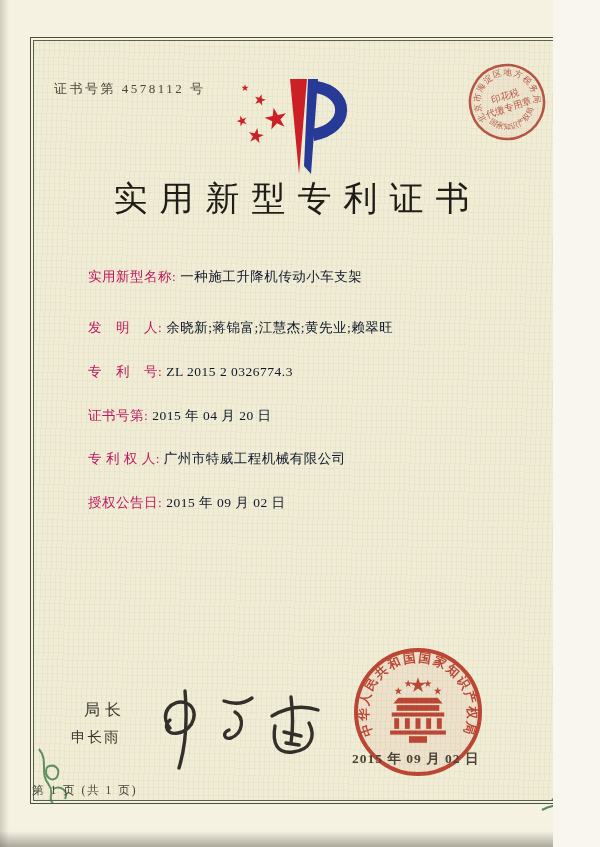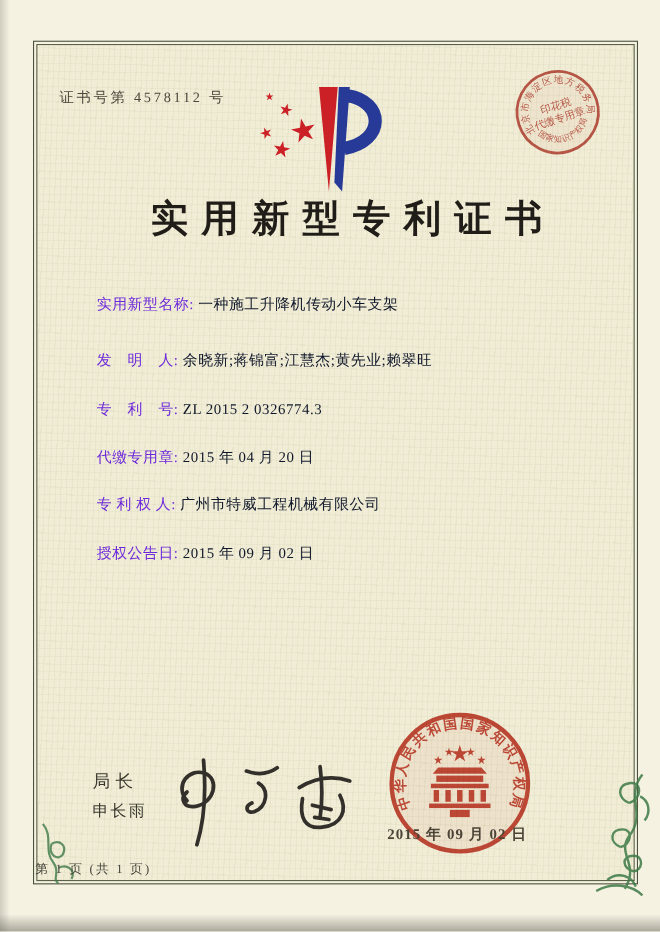--- a/index.html
+++ b/index.html
@@ -1,39 +1,39 @@
 <!DOCTYPE html>
 <html><head>
 <meta charset="utf-8">
 <style>
   * { margin:0; padding:0; box-sizing:border-box; }
   body { width:600px; height:847px; font-family:"Liberation Serif","DejaVu Serif",serif; background:#f8f6ee; overflow:hidden; }
-  .page { position:relative; width:600px; height:847px; background:#f6f4e8; overflow:hidden; }
+  .page { position:relative; width:553px; height:847px; background:#f6f4e8; overflow:hidden; }
   .paper { position:absolute; inset:0; background:#f5f2e2; }
   .frame-outer { position:absolute; left:30px; top:37px; width:550px; height:767px;
     border:1.5px solid #4a523e; }
   .frame-inner { position:absolute; inset:2px; border:1px solid #5a6248;
     background-color:#f1ecd6;
     background-image:
       repeating-linear-gradient(92deg, rgba(160,175,115,0.10) 0 1px, transparent 1px 5px),
       repeating-linear-gradient(1deg, rgba(140,160,110,0.07) 0 1px, transparent 1px 7px);
   }
   .cert-no { position:absolute; left:54px; top:80px; font-size:13px; color:#4a473c; letter-spacing:2.5px; }
   .logo { position:absolute; left:228px; top:78px; }
   .title { position:absolute; left:0; top:176px; width:100%; text-align:center;
-    font-size:34px; font-weight:bold; color:#201d18; letter-spacing:12px; text-indent:12px;padding-left:30px; }
+    font-size:34px; font-weight:normal; color:#201d18; letter-spacing:12px; text-indent:12px;padding-left:30px; }
   .fields { position:absolute; left:57px; top:252px; width:492px; }
   .field-row { position:absolute; left:0; font-size:13.5px; color:#3f3d33; white-space:pre; letter-spacing:0.5px; }
-  .field-row .label { color:#6d28d9;text-align:right; }
+  .field-row .label { color:#be185d;text-align:right; }
   .field-row .value { color:#0f172a; }
   .body-text { position:absolute; left:57px; top:500px; width:489px;
     font-size:13px; color:#34322a; line-height:21.5px; letter-spacing:0.8px; text-align:justify; }
   .body-text p { text-indent:2em; margin:0; }
   .signer-title { position:absolute; left:84px; top:700px; font-size:16px; color:#3a382e; letter-spacing:5px; }
-  .signer-name { position:absolute; left:84px; top:728px; font-size:14.5px; color:#3a382e; letter-spacing:2px; }
+  .signer-name { position:absolute; left:71px; top:728px; font-size:14.5px; color:#3a382e; letter-spacing:2px; }
   .signature { position:absolute; left:140px; top:686px; }
   .office-seal { position:absolute; left:330px; top:624px; mix-blend-mode:multiply; }
   .seal-date { position:absolute; left:352px; top:750px; width:180px; font-size:13.5px;
     color:#4c4337; letter-spacing:1px; font-weight:bold; }
   .tax-stamp { position:absolute; left:447px; top:42px; transform:rotate(-18deg); mix-blend-mode:multiply; opacity:0.85; }
   .ornament-br { position:absolute; left:512px; top:700px; }
   .ornament-bl { position:absolute; left:33px; top:747px; }
   .footer { position:absolute; left:32px; top:783px; width:550px; text-align:left;
     font-size:11.5px; color:#45443a; letter-spacing:2px; }
   .shadow-bottom { position:absolute; left:0; right:0; bottom:0; height:16px;
@@ -74,21 +74,21 @@
       <div class="field-row" style="top:0">
         <span class="label">实用新型名称: </span><span class="value">一种施工升降机传动小车支架</span>
       </div>
       <div class="field-row" style="top:51px">
         <span class="label">发　明　人: </span><span class="value">余晓新;蒋锦富;江慧杰;黄先业;赖翠旺</span>
       </div>
       <div class="field-row" style="top:95px">
         <span class="label">专　利　号: </span><span class="value">ZL 2015 2 0326774.3</span>
       </div>
       <div class="field-row" style="top:139px">
-        <span class="label">代缴专用章: </span><span class="value">2015 年 04 月 20 日</span>
+        <span class="label">证书号第: </span><span class="value">2015 年 04 月 20 日</span>
       </div>
       <div class="field-row" style="top:182px">
         <span class="label">专 利 权 人: </span><span class="value">广州市特威工程机械有限公司</span>
       </div>
       <div class="field-row" style="top:226px">
         <span class="label">授权公告日: </span><span class="value">2015 年 09 月 02 日</span>
       </div>
     </div>
 
     <div class="body-text">

